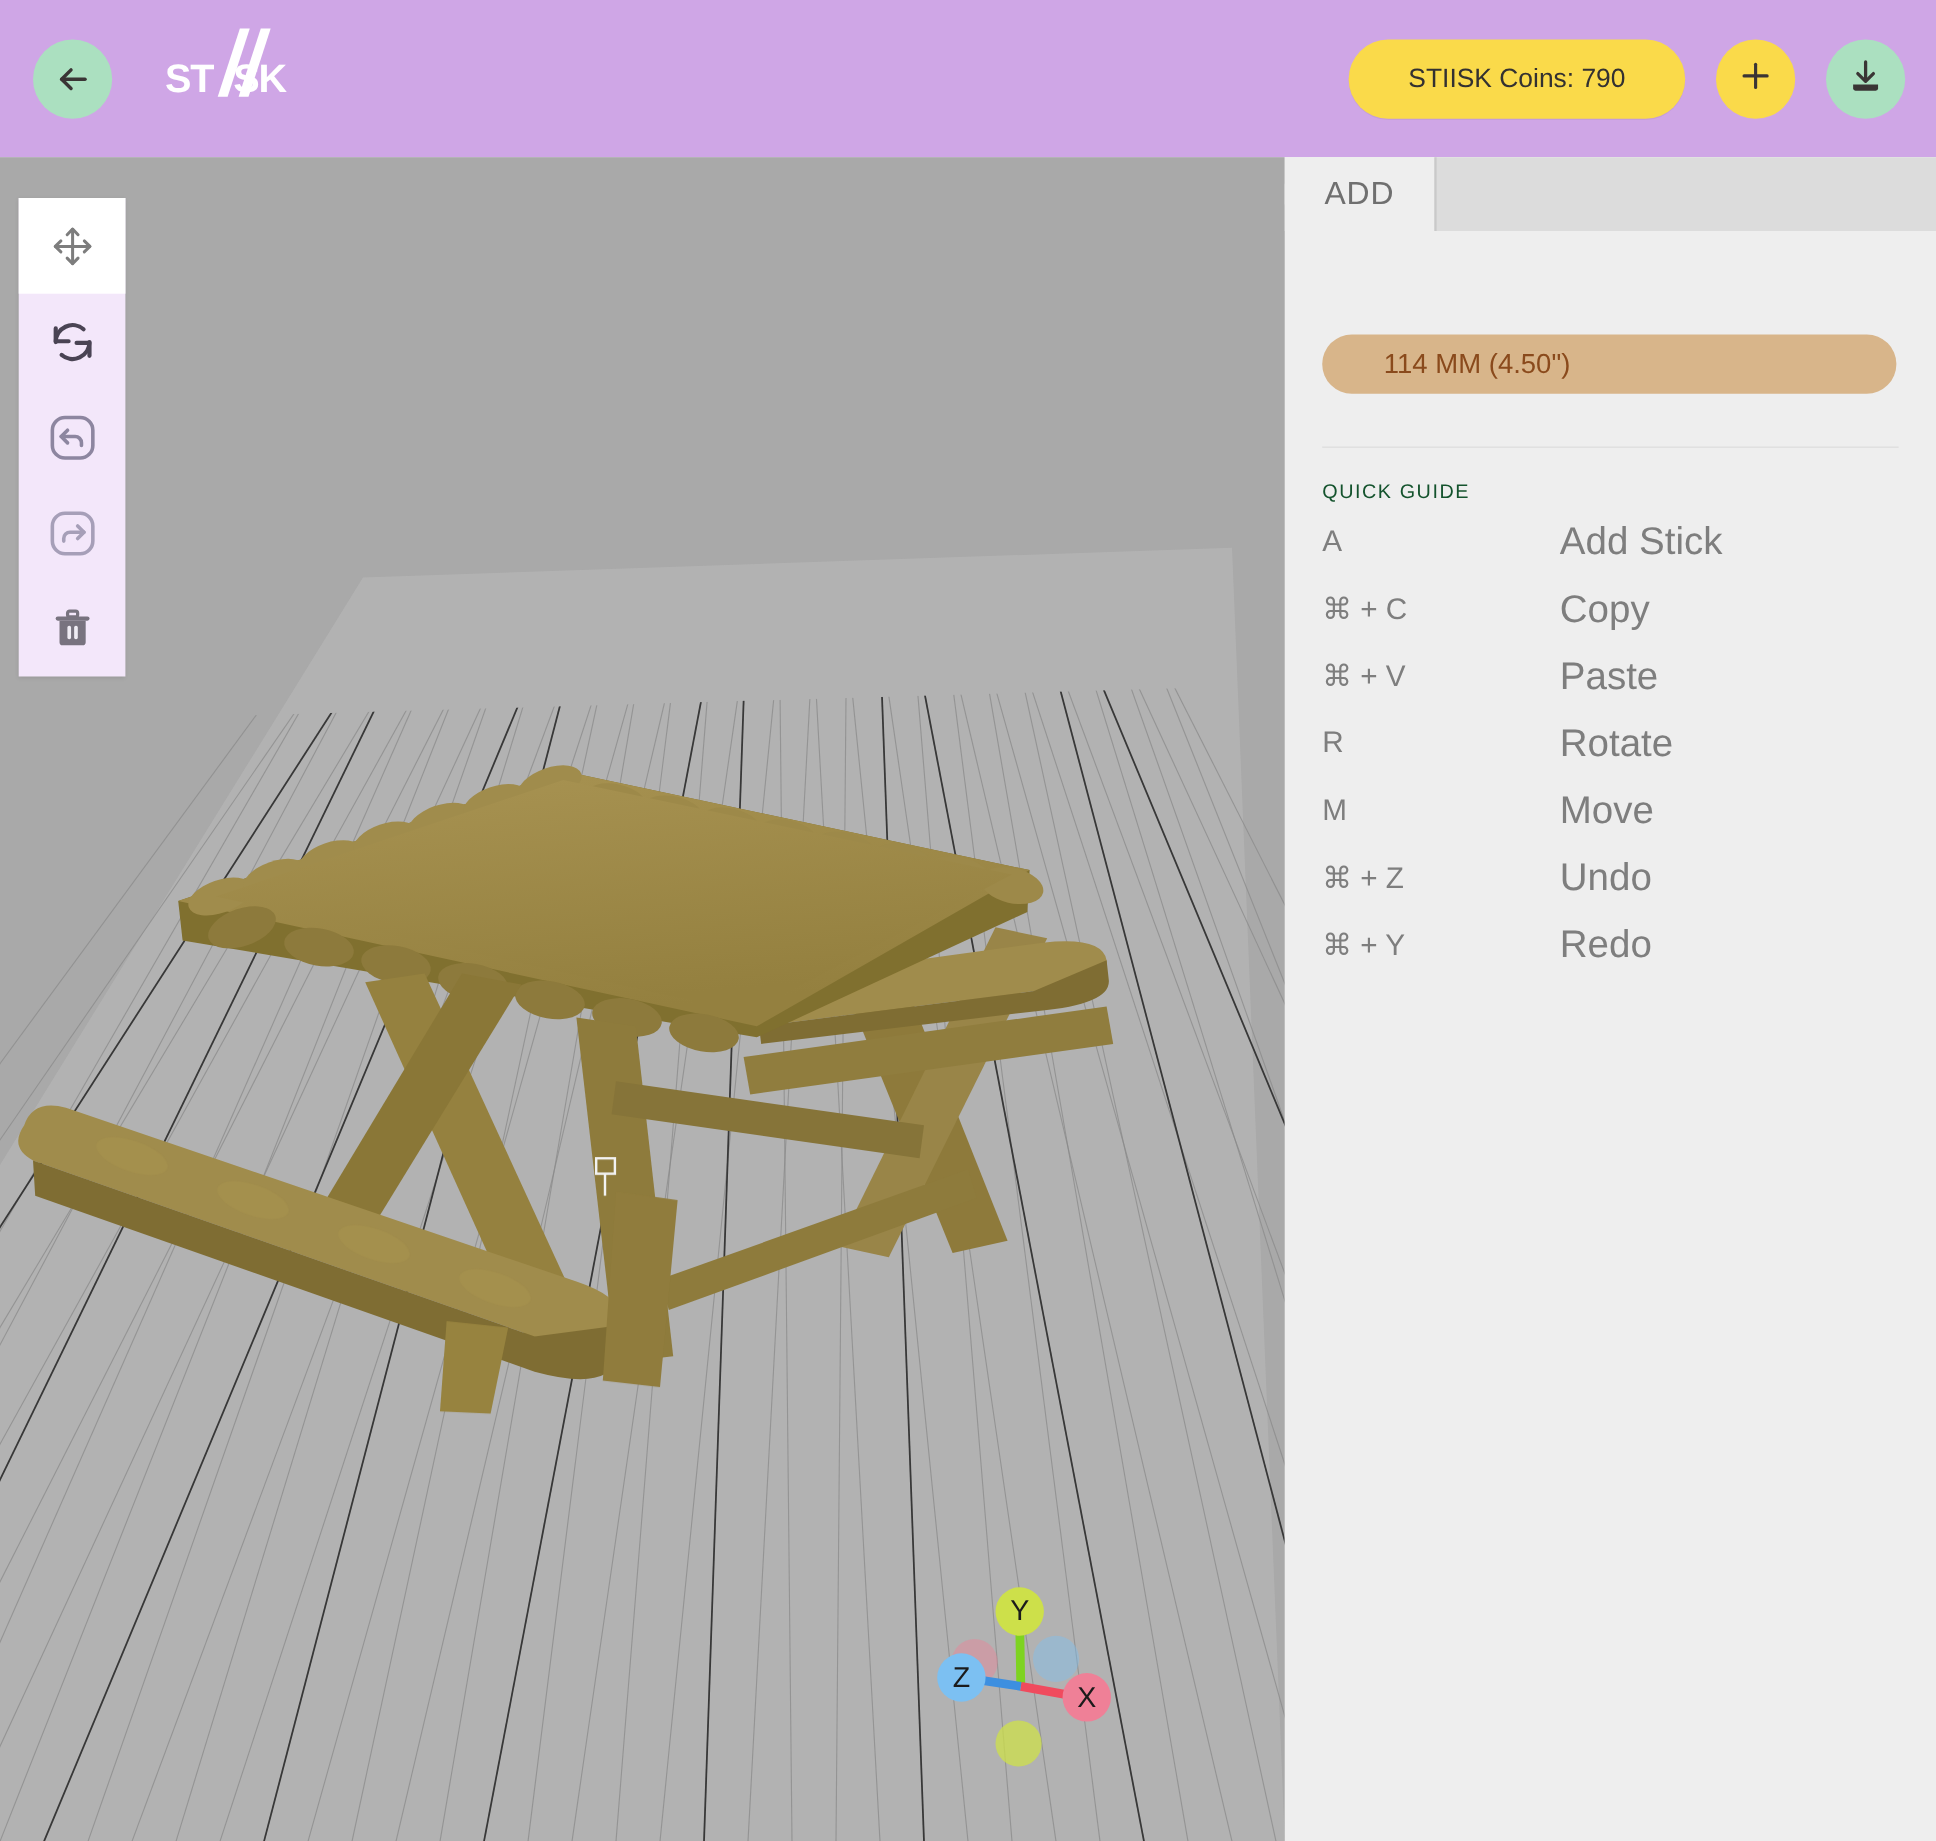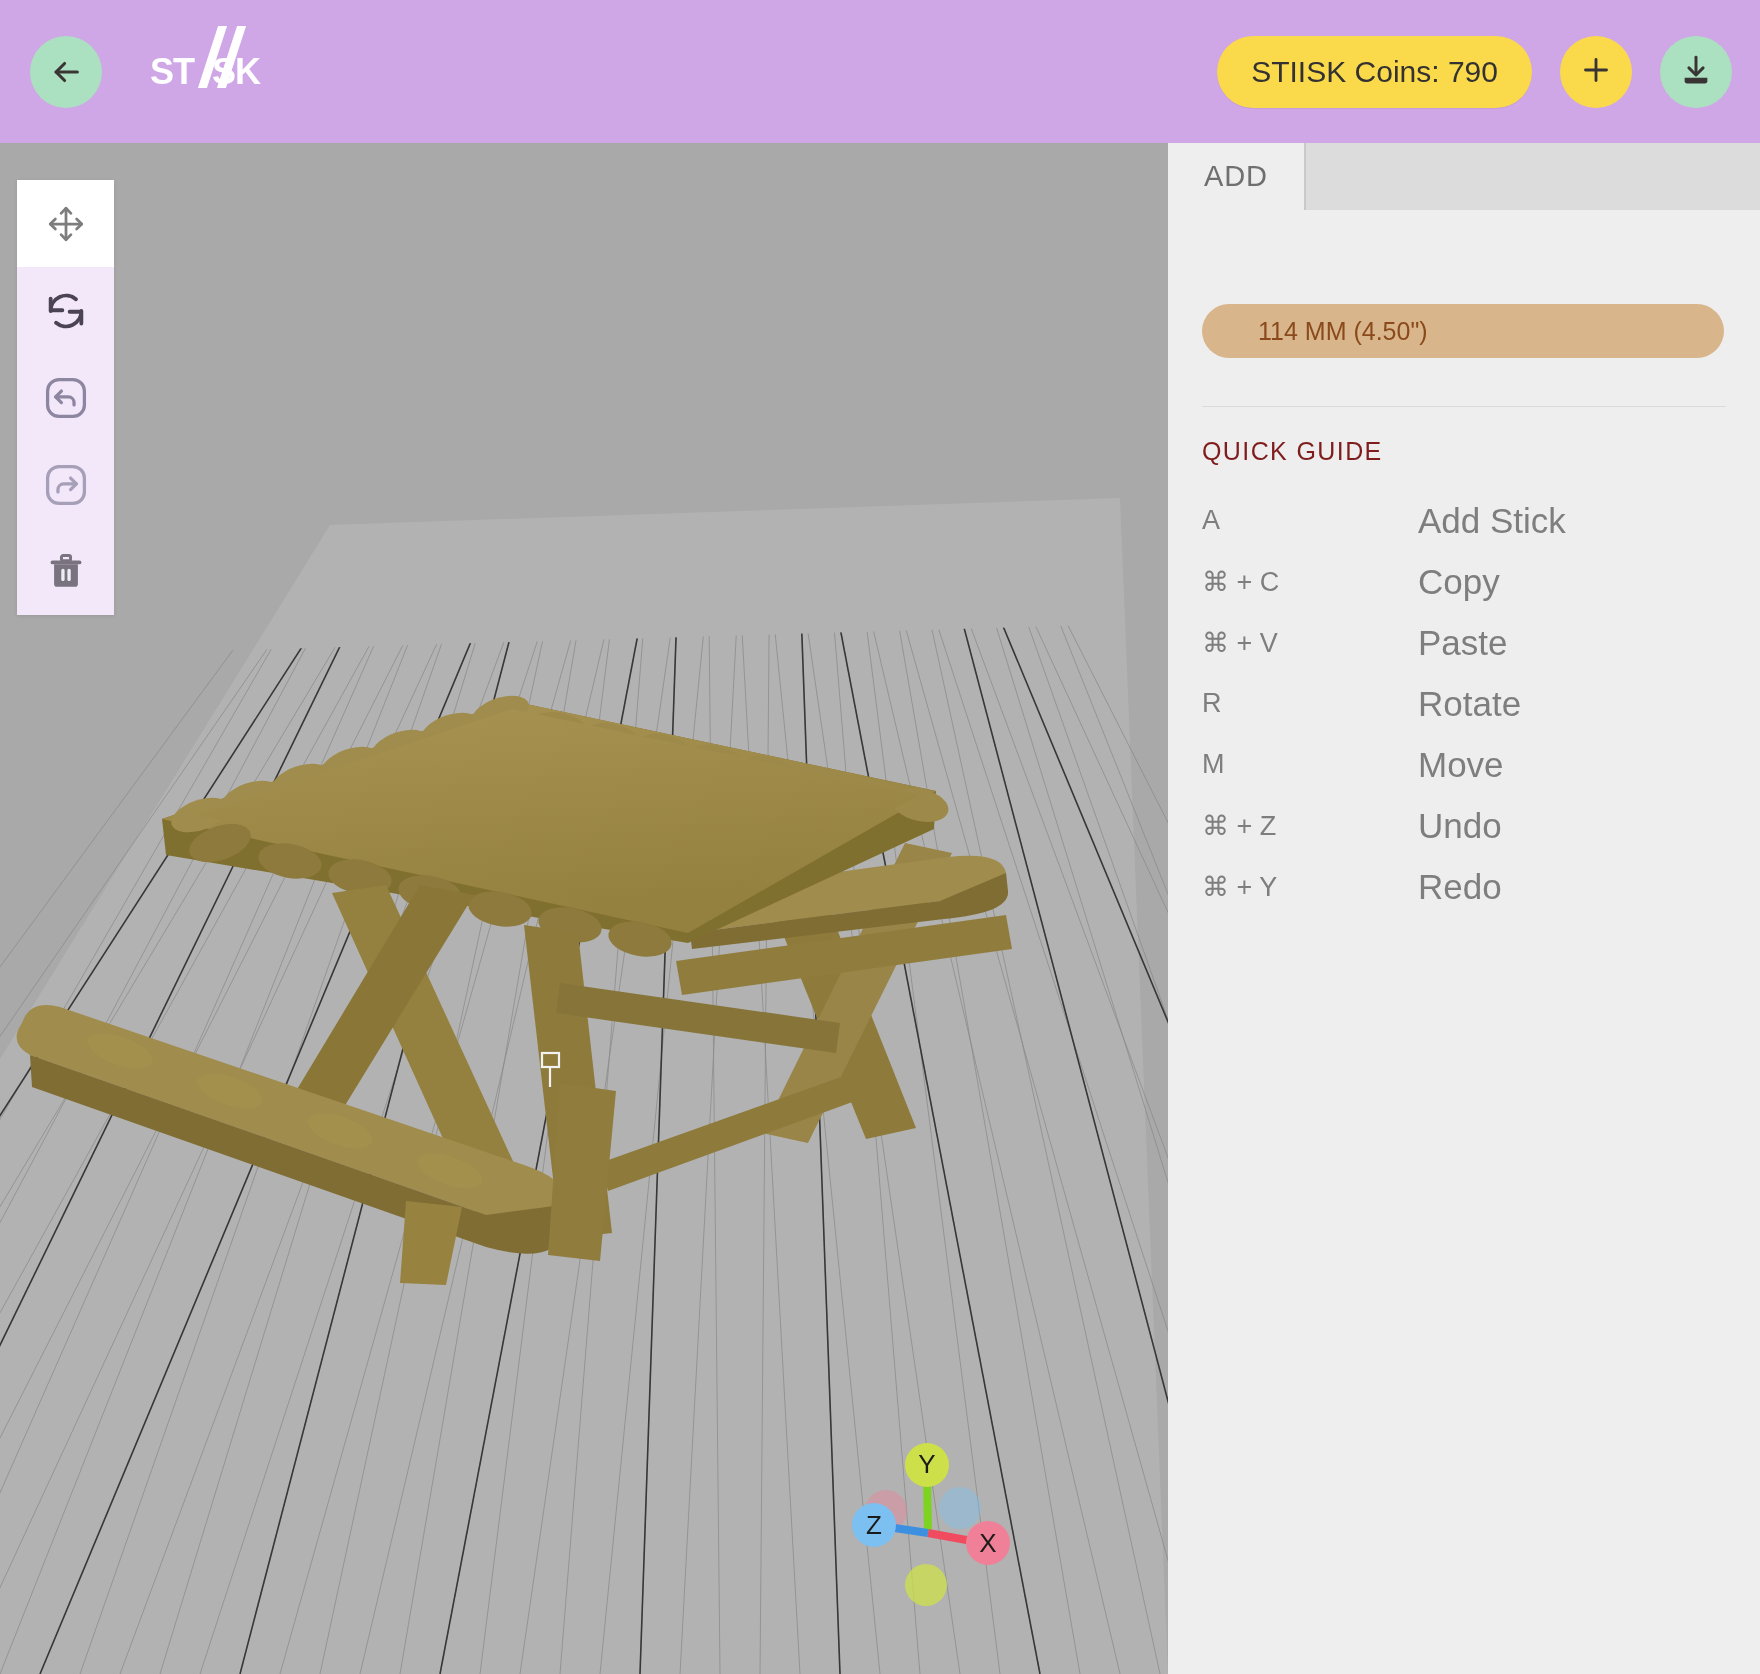--- a/index.html
+++ b/index.html
@@ -85,21 +85,21 @@
   .logo-slashes span.s2 { left: 25px; }
 
   .header-spacer { flex: 1 1 auto; }
 
   .coins-pill {
     height: 72px;
     min-width: 306px;
     border-radius: 36px;
     background: #fada4a;
     color: #333131;
-    font-size: 30px;
+    font-size: 24px;
     display: flex;
     align-items: center;
     justify-content: center;
     padding: 0 34px;
     box-sizing: border-box;
     cursor: pointer;
     box-shadow: 0 1px 0 rgba(0,0,0,0.05);
   }
   .circle-btn {
     width: 72px;
@@ -221,25 +221,25 @@
   .divider {
     margin: 48px 34px 0 34px;
     height: 1px;
     background: #dadada;
   }
 
   .guide {
     padding: 30px 34px 0 18px;
   }
   .guide-title {
-    font-size: 25px;
-    color: #7f1d1d;
+    font-size: 18px;
+    color: #14532d;
     letter-spacing: 1.4px;
     margin-left: 16px;
-    margin-bottom: 24px;
+    margin-bottom: 4px;
   }
   .guide-row {
     display: flex;
     align-items: center;
     height: 61px;
   }
   .guide-key {
     width: 232px;
     min-width: 232px;
     font-size: 27px;

